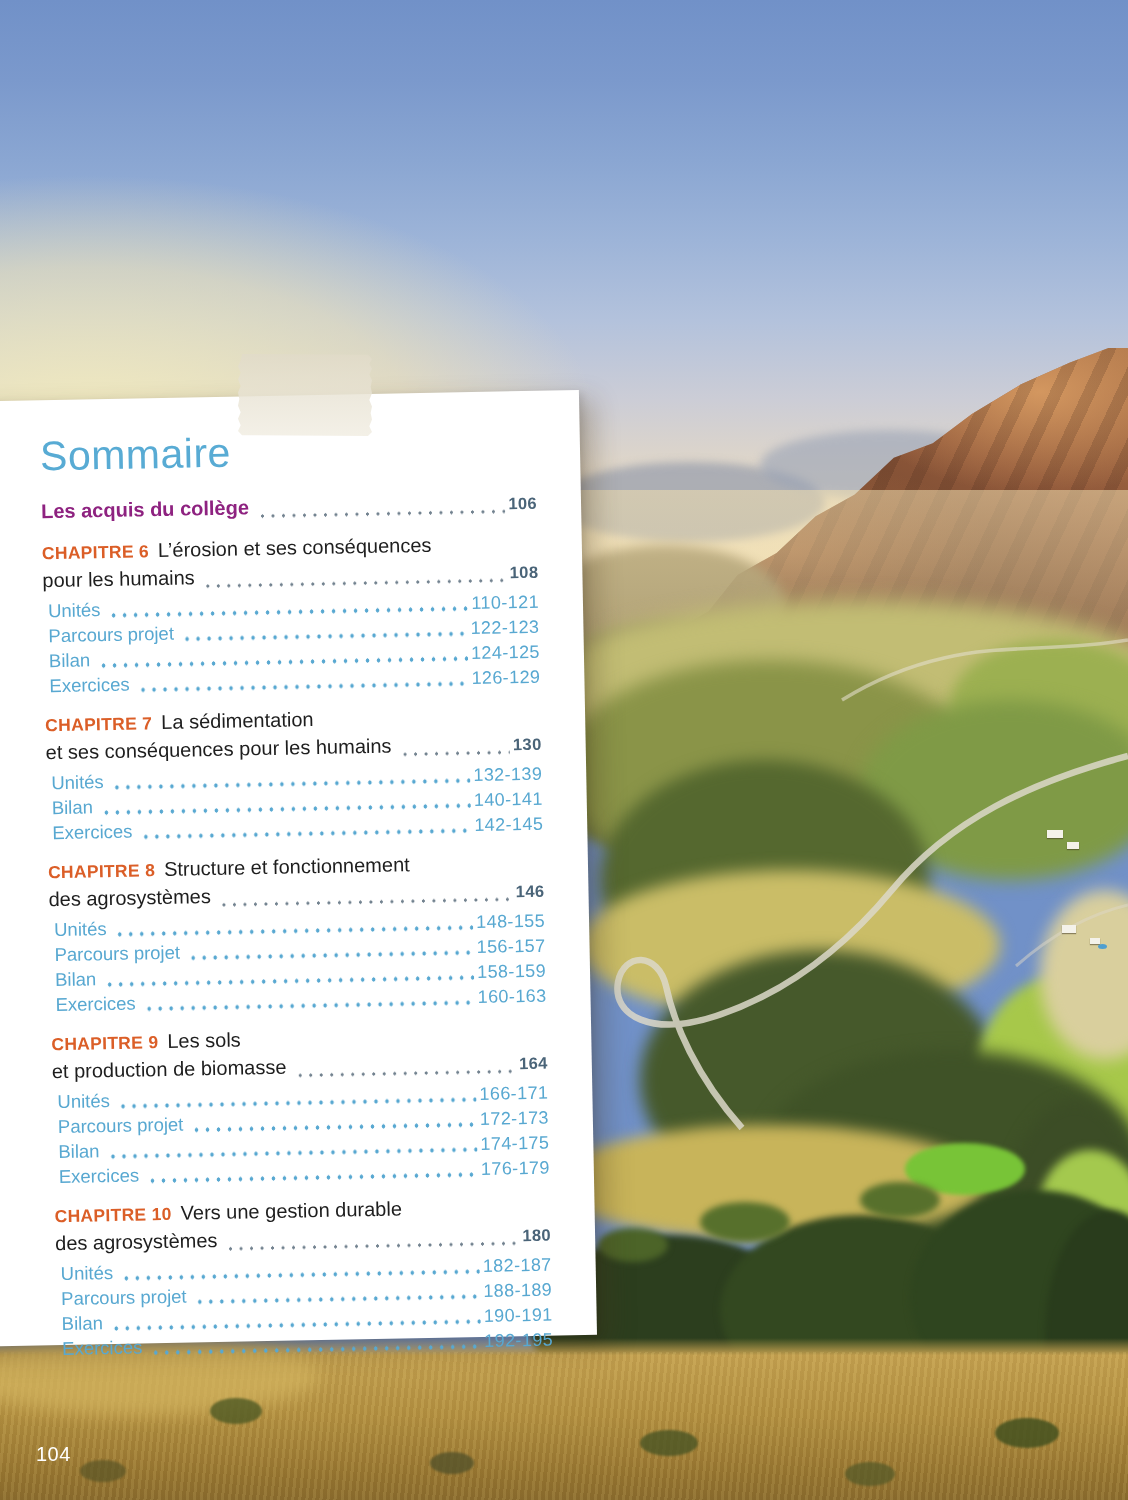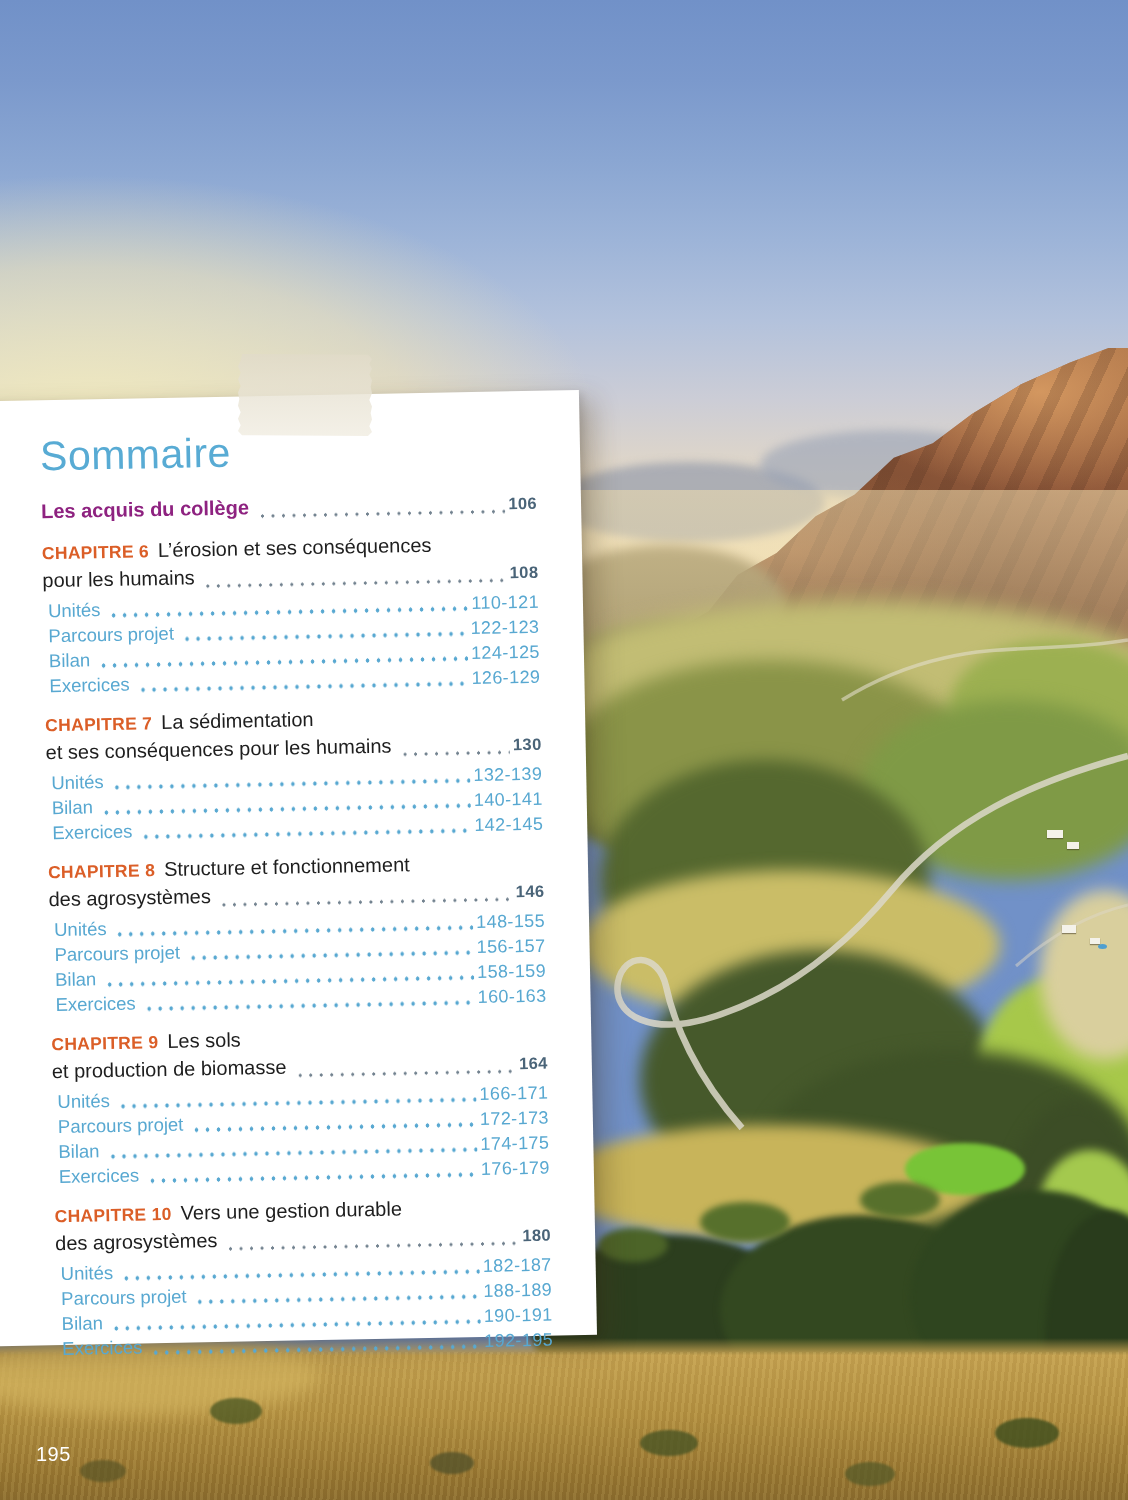--- a/index.html
+++ b/index.html
@@ -306,13 +306,13 @@
     </div>
     <div class="row item">
       <span class="item-label">Exercices</span>
       <span class="leader blue"></span>
       <span class="item-pages">192-195</span>
     </div>
   </section>
 </div>
 
 <div class="tape"></div>
-<div class="folio">195</div>
+<div class="folio">104</div>
 
 </body></html>

